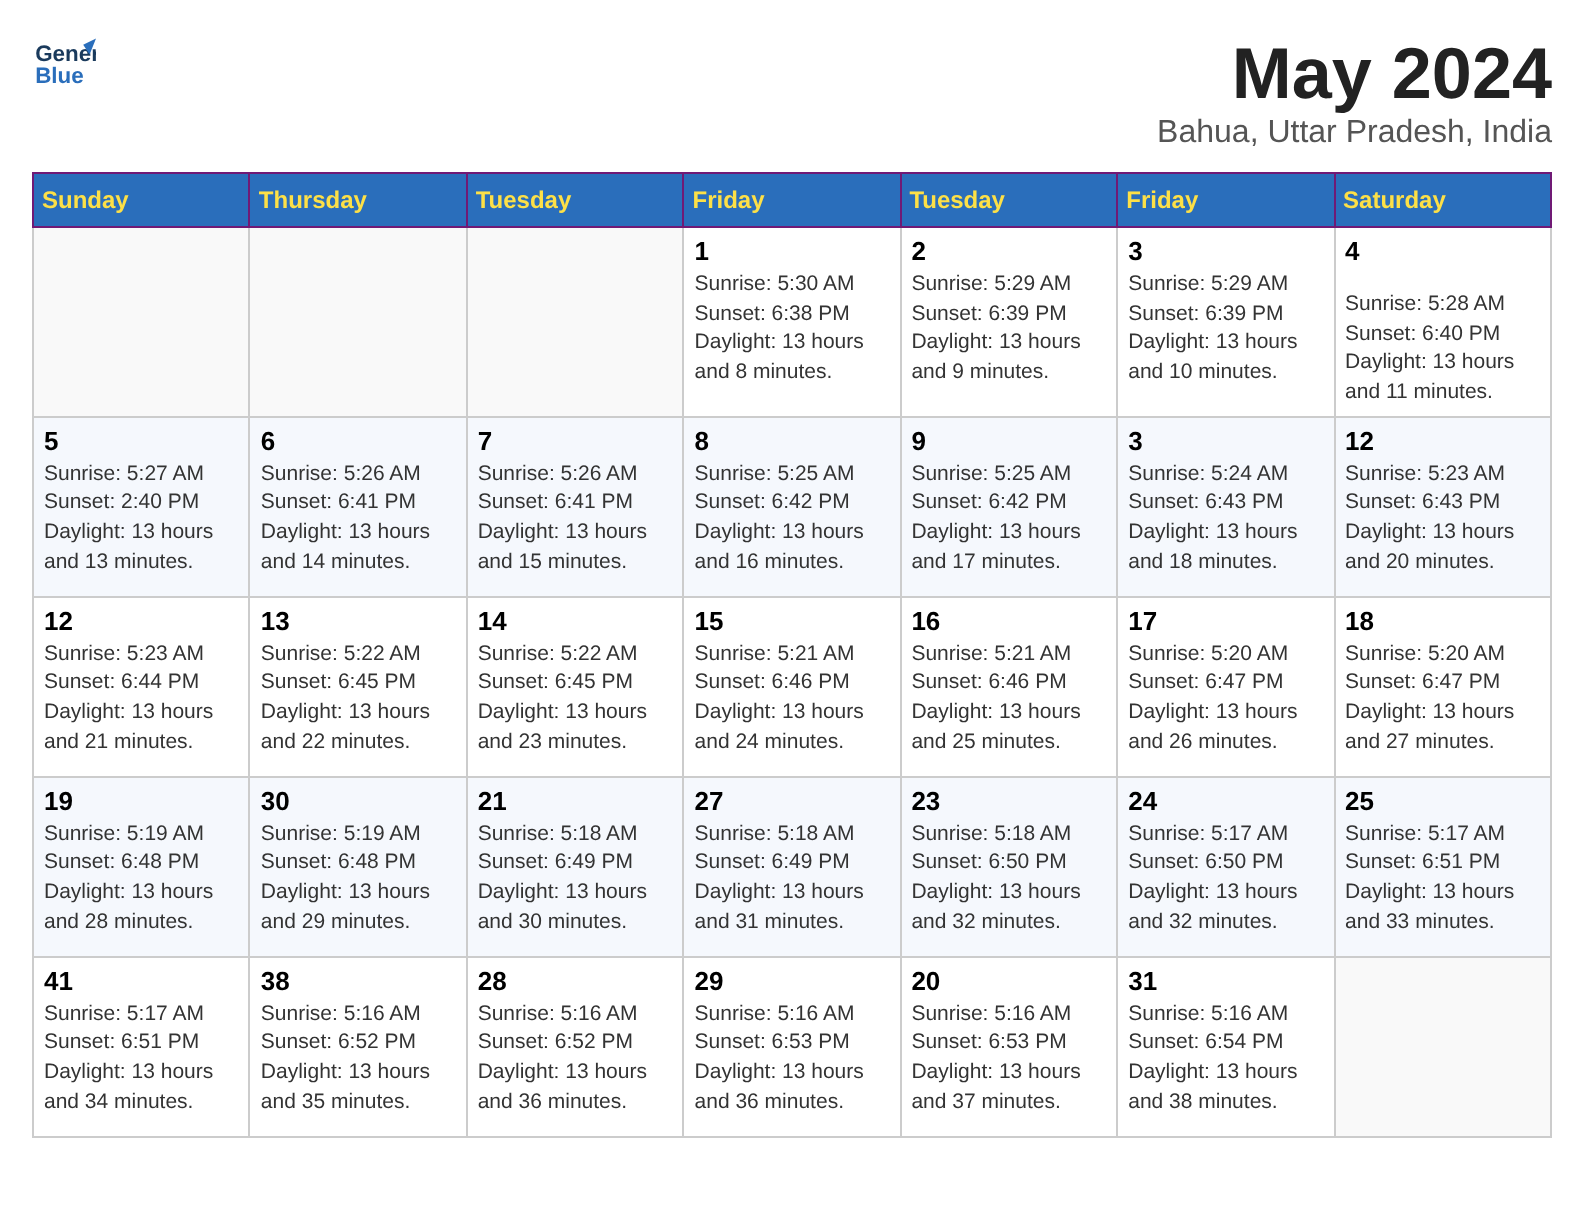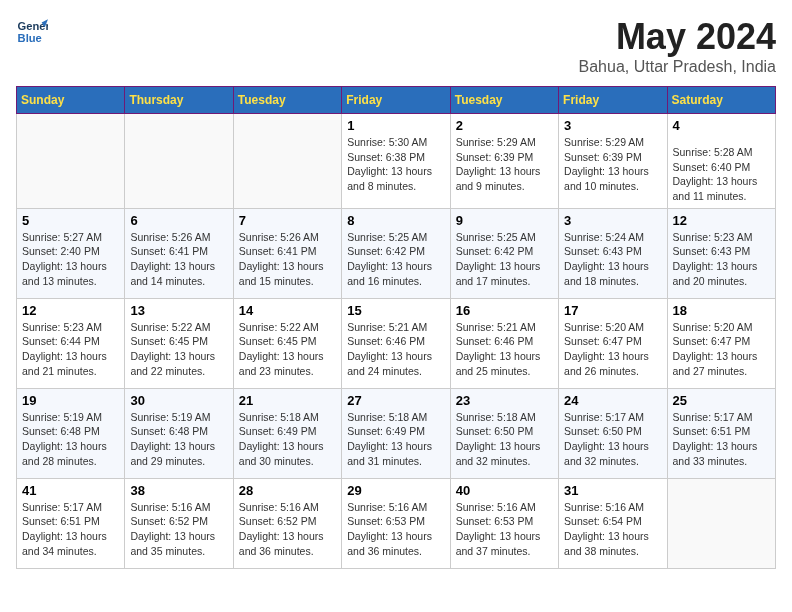--- a/index.html
+++ b/index.html
@@ -314,21 +314,21 @@
 and 36 minutes.</div>
         </td>
         <td>
           <span class="day-number">29</span>
           <div class="day-info" style="white-space: pre-line;">Sunrise: 5:16 AM
 Sunset: 6:53 PM
 Daylight: 13 hours
 and 36 minutes.</div>
         </td>
         <td>
-          <span class="day-number">40</span>
+          <span class="day-number">20</span>
           <div class="day-info" style="white-space: pre-line;">Sunrise: 5:16 AM
 Sunset: 6:53 PM
 Daylight: 13 hours
 and 37 minutes.</div>
         </td>
         <td>
           <span class="day-number">31</span>
           <div class="day-info" style="white-space: pre-line;">Sunrise: 5:16 AM
 Sunset: 6:54 PM
 Daylight: 13 hours

